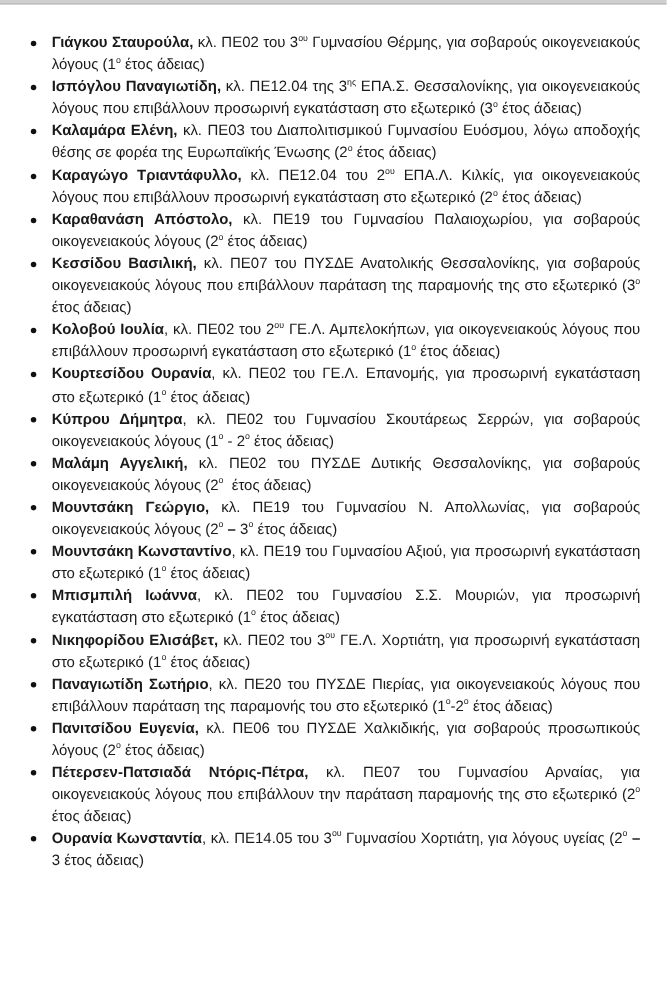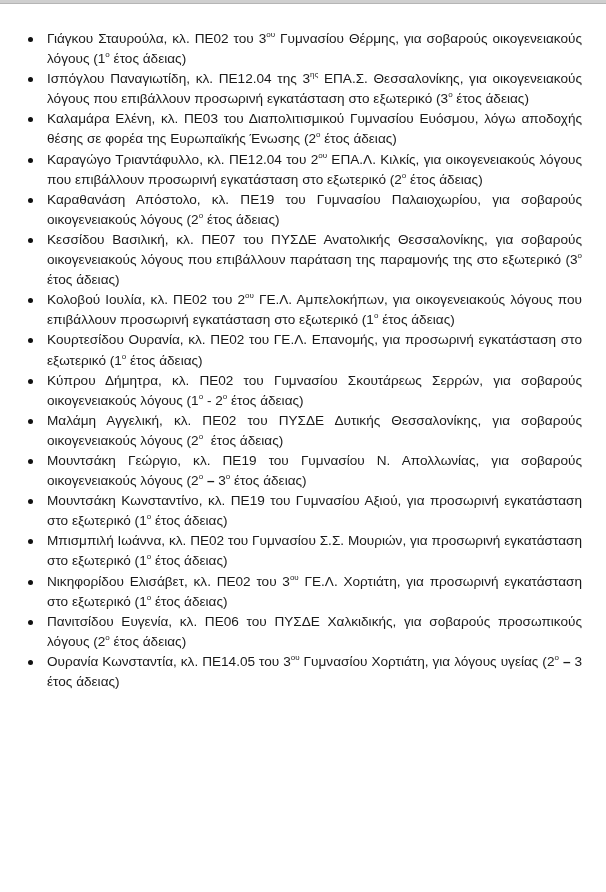--- a/index.html
+++ b/index.html
@@ -27,21 +27,21 @@
     font-size: 13.6px;
     line-height: 20.1px;
     text-align: justify;
     margin: 0;
   }
   li.entry .bullet {
     position: absolute; left: 28px; top: 8px;
     width: 5px; height: 5px; border-radius: 50%;
     background: #111;
   }
-  li.entry .name { font-weight: normal; }
+  li.entry .name { font-weight: bold; }
   sup { font-size: 8px; line-height: 0; vertical-align: 6px; }
 </style>
 </head>
 <body>
 
 <div class="topbar"></div>
 
 <div class="doc">
   <ul class="entries" id="entries">
       <li class="entry"><span class="bullet"></span><span class="name">Γιάγκου Σταυρούλα,</span><span> κλ. ΠΕ02 του 3<sup>ου</sup> Γυμνασίου Θέρμης, για σοβαρούς οικογενειακούς λόγους (1<sup>ο</sup> έτος άδειας)</span></li>
@@ -51,16 +51,18 @@
       <li class="entry"><span class="bullet"></span><span class="name">Καραθανάση Απόστολο,</span><span> κλ. ΠΕ19 του Γυμνασίου Παλαιοχωρίου, για σοβαρούς οικογενειακούς λόγους (2<sup>ο</sup> έτος άδειας)</span></li>
       <li class="entry"><span class="bullet"></span><span class="name">Κεσσίδου Βασιλική,</span><span> κλ. ΠΕ07 του ΠΥΣΔΕ Ανατολικής Θεσσαλονίκης, για σοβαρούς οικογενειακούς λόγους που επιβάλλουν παράταση της παραμονής της στο εξωτερικό (3<sup>ο</sup> έτος άδειας)</span></li>
       <li class="entry"><span class="bullet"></span><span class="name">Κολοβού Ιουλία</span><span>, κλ. ΠΕ02 του 2<sup>ου</sup> ΓΕ.Λ. Αμπελοκήπων, για οικογενειακούς λόγους που επιβάλλουν προσωρινή εγκατάσταση στο εξωτερικό (1<sup>ο</sup> έτος άδειας)</span></li>
       <li class="entry"><span class="bullet"></span><span class="name">Κουρτεσίδου Ουρανία</span><span>, κλ. ΠΕ02 του ΓΕ.Λ. Επανομής, για προσωρινή εγκατάσταση στο εξωτερικό (1<sup>ο</sup> έτος άδειας)</span></li>
       <li class="entry"><span class="bullet"></span><span class="name">Κύπρου Δήμητρα</span><span>, κλ. ΠΕ02 του Γυμνασίου Σκουτάρεως Σερρών, για σοβαρούς οικογενειακούς λόγους (1<sup>ο</sup> - 2<sup>ο</sup> έτος άδειας)</span></li>
       <li class="entry"><span class="bullet"></span><span class="name">Μαλάμη Αγγελική,</span><span> κλ. ΠΕ02 του ΠΥΣΔΕ Δυτικής Θεσσαλονίκης, για σοβαρούς οικογενειακούς λόγους (2<sup>ο</sup>&nbsp; έτος άδειας)</span></li>
       <li class="entry"><span class="bullet"></span><span class="name">Μουντσάκη Γεώργιο,</span><span> κλ. ΠΕ19 του Γυμνασίου Ν. Απολλωνίας, για σοβαρούς οικογενειακούς λόγους (2<sup>ο</sup> <b>–</b> 3<sup>ο</sup> έτος άδειας)</span></li>
       <li class="entry"><span class="bullet"></span><span class="name">Μουντσάκη Κωνσταντίνο</span><span>, κλ. ΠΕ19 του Γυμνασίου Αξιού, για προσωρινή εγκατάσταση στο εξωτερικό (1<sup>ο</sup> έτος άδειας)</span></li>
       <li class="entry"><span class="bullet"></span><span class="name">Μπισμπιλή Ιωάννα</span><span>, κλ. ΠΕ02 του Γυμνασίου Σ.Σ. Μουριών, για προσωρινή εγκατάσταση στο εξωτερικό (1<sup>ο</sup> έτος άδειας)</span></li>
       <li class="entry"><span class="bullet"></span><span class="name">Νικηφορίδου Ελισάβετ,</span><span> κλ. ΠΕ02 του 3<sup>ου</sup> ΓΕ.Λ. Χορτιάτη, για προσωρινή εγκατάσταση στο εξωτερικό (1<sup>ο</sup> έτος άδειας)</span></li>
+      <li class="entry"><span class="bullet"></span><span class="name">Παναγιωτίδη Σωτήριο</span><span>, κλ. ΠΕ20 του ΠΥΣΔΕ Πιερίας, για οικογενειακούς λόγους που επιβάλλουν παράταση της παραμονής του στο εξωτερικό (1<sup>ο</sup>-2<sup>ο</sup> έτος άδειας)</span></li>
       <li class="entry"><span class="bullet"></span><span class="name">Πανιτσίδου Ευγενία,</span><span> κλ. ΠΕ06 του ΠΥΣΔΕ Χαλκιδικής, για σοβαρούς προσωπικούς λόγους (2<sup>ο</sup> έτος άδειας)</span></li>
+      <li class="entry"><span class="bullet"></span><span class="name">Πέτερσεν-Πατσιαδά Ντόρις-Πέτρα,</span><span> κλ. ΠΕ07 του Γυμνασίου Αρναίας, για οικογενειακούς λόγους που επιβάλλουν την παράταση παραμονής της στο εξωτερικό (2<sup>ο</sup> έτος άδειας)</span></li>
       <li class="entry"><span class="bullet"></span><span class="name">Ουρανία Κωνσταντία</span><span>, κλ. ΠΕ14.05 του 3<sup>ου</sup> Γυμνασίου Χορτιάτη, για λόγους υγείας (2<sup>ο</sup> <b>–</b> 3 έτος άδειας)</span></li>
     </ul>
 </div>
 
 </body></html>

